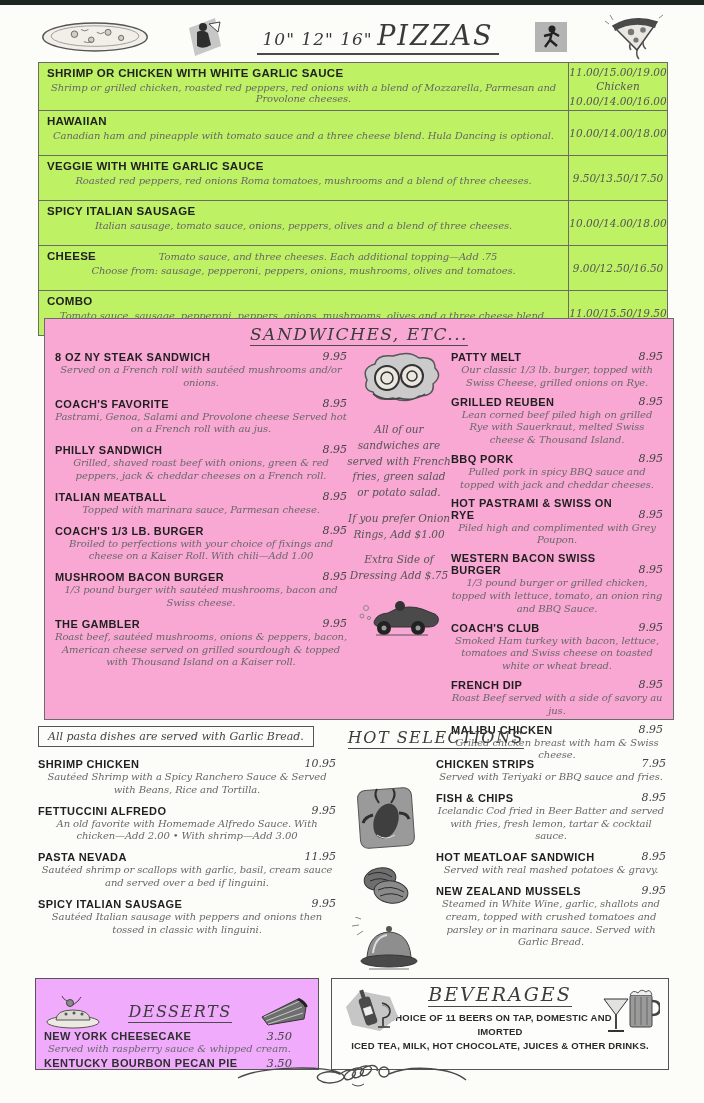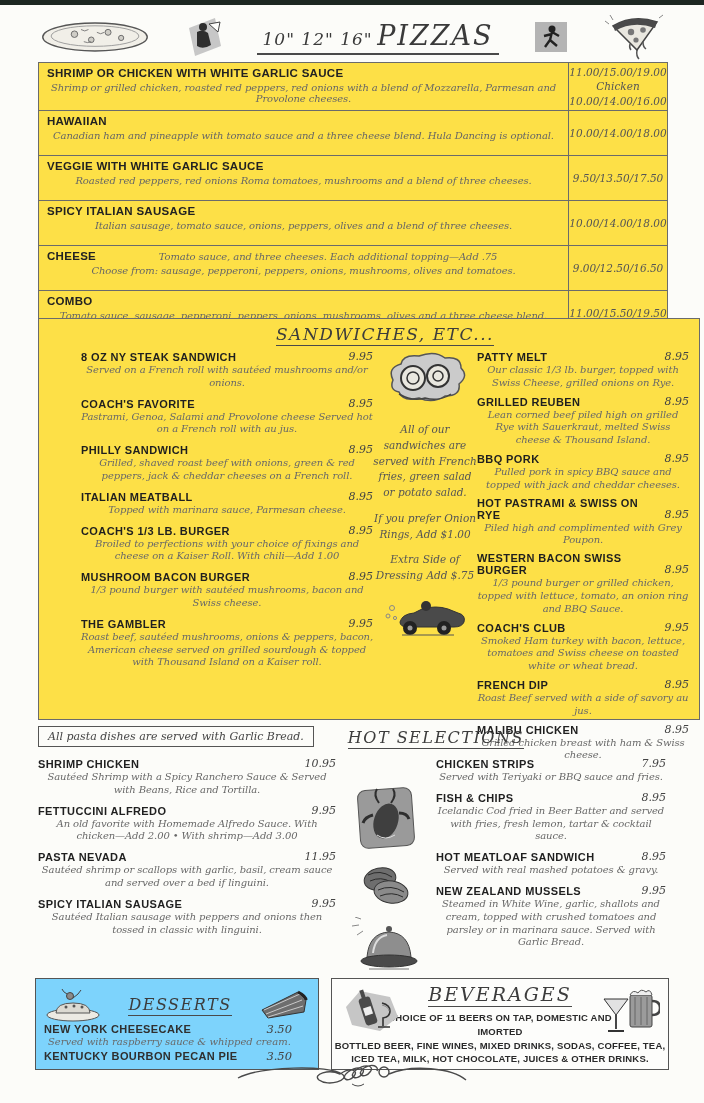--- a/index.html
+++ b/index.html
@@ -8,33 +8,33 @@
         font-family:"Liberation Sans",sans-serif;color:#2f2f2f;}
   .topstrip{position:absolute;top:0;left:0;width:704px;height:5px;background:#1d2722;}
 
   
   .hdr{position:absolute;top:12px;left:0;width:704px;display:flex;align-items:center;justify-content:center;gap:34px;}
   .title-wrap{display:inline-block;border-bottom:2px solid #4a4a4a;padding:0 6px 2px 6px;}
   .title-sizes{font-family:"DejaVu Serif",serif;font-style:italic;font-size:17px;color:#3a3a3a;letter-spacing:1px;}
   .title-main{font-family:"DejaVu Serif",serif;font-style:italic;font-size:27px;color:#3a3a3a;letter-spacing:2px;}
 
   
-  .pizza-table{position:absolute;top:62px;left:38px;width:628px;border:1.5px solid #6b6b6b;background:#fde047;}
+  .pizza-table{position:absolute;top:62px;left:38px;width:628px;border:1.5px solid #6b6b6b;background:#bef264;}
   .prow{display:flex;border-top:1.5px solid #6b6b6b;}
   .prow:first-child{border-top:none;}
   .pmain{flex:1;padding:4px 8px 6px 8px;min-height:34px;}
   .pprice{width:98px;border-left:1.5px solid #6b6b6b;display:flex;flex-direction:column;align-items:center;justify-content:center;
           font-family:"DejaVu Serif",serif;font-style:italic;font-size:10.5px;color:#555;text-align:left;line-height:1.35;}
   .pname{font-weight:bold;font-size:11.5px;letter-spacing:.3px;color:#222;}
   .pdesc{font-family:"DejaVu Serif",serif;font-style:italic;font-size:10px;color:#666;text-align:center;margin-top:3px;letter-spacing:-.1px;}
   .cheese-head{display:flex;align-items:baseline;}
   .cheese-head .pdesc{flex:1;margin-top:0;}
 
   
-  .sand-box{position:absolute;top:318px;left:38px;width:628px;height:400px;border:1.5px solid #6b6b6b;background:#fde047;padding-left:32px;}
+  .sand-box{position:absolute;top:318px;left:44px;width:628px;height:400px;border:1.5px solid #6b6b6b;background:#f9a8d4;}
   .sect-title{font-family:"DejaVu Serif",serif;font-style:italic;color:#3c3c3c;letter-spacing:1.5px;
               display:inline-block;border-bottom:1.5px solid #4a4a4a;padding-bottom:1px;}
   .sand-title-row{text-align:center;margin-top:5px;}
   .sand-grid{display:grid;grid-template-columns:292px 104px 1fr;padding:4px 10px 0 10px;}
   .mi{margin-bottom:7px;}
   .mi-head{display:flex;justify-content:space-between;align-items:flex-end;}
   .mi-name{font-weight:bold;font-size:11px;letter-spacing:.4px;color:#1f1f1f;}
   .mi-price{font-family:"DejaVu Serif",serif;font-style:italic;font-size:11px;color:#444;padding-left:6px;white-space:nowrap;}
   .mi-desc{font-family:"DejaVu Serif",serif;font-style:italic;font-size:10px;color:#686868;text-align:center;margin-top:1px;line-height:1.28;letter-spacing:-.1px;}
   .mid-col{display:flex;flex-direction:column;align-items:center;text-align:center;
@@ -45,21 +45,21 @@
   
   .hot{position:absolute;top:726px;left:38px;width:628px;}
   .hot-top{display:flex;align-items:flex-start;}
   .pasta-note{border:1.5px solid #555;padding:3px 9px;font-family:"DejaVu Serif",serif;font-style:italic;font-size:11px;color:#444;}
   .hot-title{margin-left:34px;margin-top:2px;font-size:16px;}
   .hot-grid{display:grid;grid-template-columns:298px 100px 1fr;margin-top:8px;}
   .hot-icons{display:flex;flex-direction:column;align-items:center;gap:12px;padding-top:28px;}
 
   
   .bottom{position:absolute;top:978px;left:35px;width:634px;display:flex;gap:12px;}
-  .dessert-box{width:284px;height:92px;border:1.5px solid #555;background:#7dd3fc;position:relative;padding:9px 8px 0 8px;box-sizing:border-box;}
+  .dessert-box{width:284px;height:92px;border:1.5px solid #555;background:#f0abfc;position:relative;padding:16px 8px 0 8px;box-sizing:border-box;}
   .dessert-head{display:flex;align-items:center;justify-content:space-between;}
   .bev-box{flex:1;height:92px;border:1.5px solid #555;background:#fdfdfb;position:relative;box-sizing:border-box;}
   .bev-title-row{text-align:center;margin-top:4px;}
   .bev-lines{margin-top:4px;text-align:center;font-weight:bold;font-size:9.5px;color:#2a2a2a;line-height:1.45;letter-spacing:.2px;}
   .bev-icon-l{position:absolute;left:8px;top:8px;}
   .bev-icon-r{position:absolute;right:8px;top:8px;}
   .d-item-head{display:flex;justify-content:space-between;align-items:baseline;}
   .d-name{font-weight:bold;font-size:11px;letter-spacing:.4px;}
   .d-price{font-family:"DejaVu Serif",serif;font-style:italic;font-size:11.5px;color:#444;padding-right:18px;}
   .d-desc{font-family:"DejaVu Serif",serif;font-style:italic;font-size:10px;color:#686868;margin:0 0 2px 4px;}
@@ -477,21 +477,20 @@
           <path d="M42,16 q8,2 8,8 q0,6 -7,7 l0,8 M38,40 l12,0" stroke="#333" fill="none" stroke-width="1.6"></path>
           <path d="M42,18 q7,2 7,6" stroke="#888" fill="none"></path>
         </svg>
       </span>
       <div class="bev-title-row">
         <span class="sect-title" style="font-size:19px;letter-spacing:2px;">BEVERAGES</span>
       </div>
       <div class="bev-lines">
         <div>CHOICE OF 11 BEERS ON TAP, DOMESTIC AND</div>
         <div>IMORTED</div>
-        <div>BOTTLED BEER, FINE WINES, MIXED DRINKS, SODAS, COFFEE, TEA,</div>
         <div>ICED TEA, MILK, HOT CHOCOLATE, JUICES &amp; OTHER DRINKS.</div>
       </div>
       <span class="bev-icon-r">
         <svg width="58" height="50" viewBox="0 0 58 50">
           <rect x="28" y="8" width="22" height="32" rx="2" fill="#9b9b9b" stroke="#444"></rect>
           <path d="M33,10 l0,28 M39,10 l0,28 M45,10 l0,28" stroke="#666"></path>
           <path d="M50,14 q8,0 8,7 q0,7 -8,7" fill="none" stroke="#444" stroke-width="2.5"></path>
           <path d="M28,8 q3,-6 8,-2 q3,-5 8,-1 q4,-4 6,3" fill="#eee" stroke="#555"></path>
           <polygon points="2,12 26,12 14,28" fill="#e2e2e2" stroke="#333"></polygon>
           <path d="M14,28 l0,14 M6,44 l16,0" stroke="#333" stroke-width="1.8"></path>

